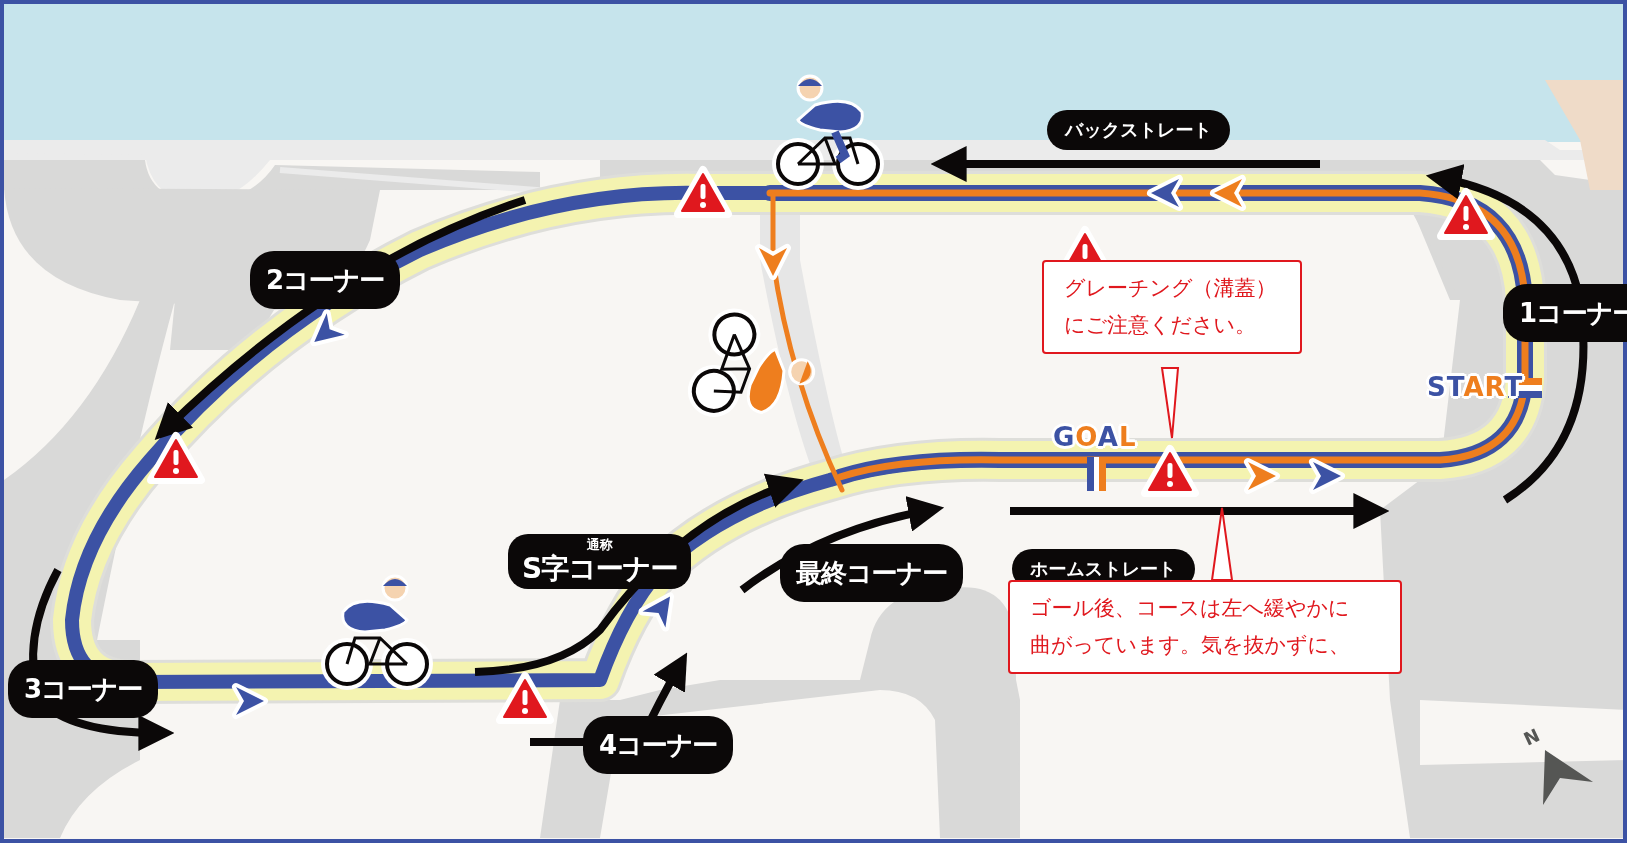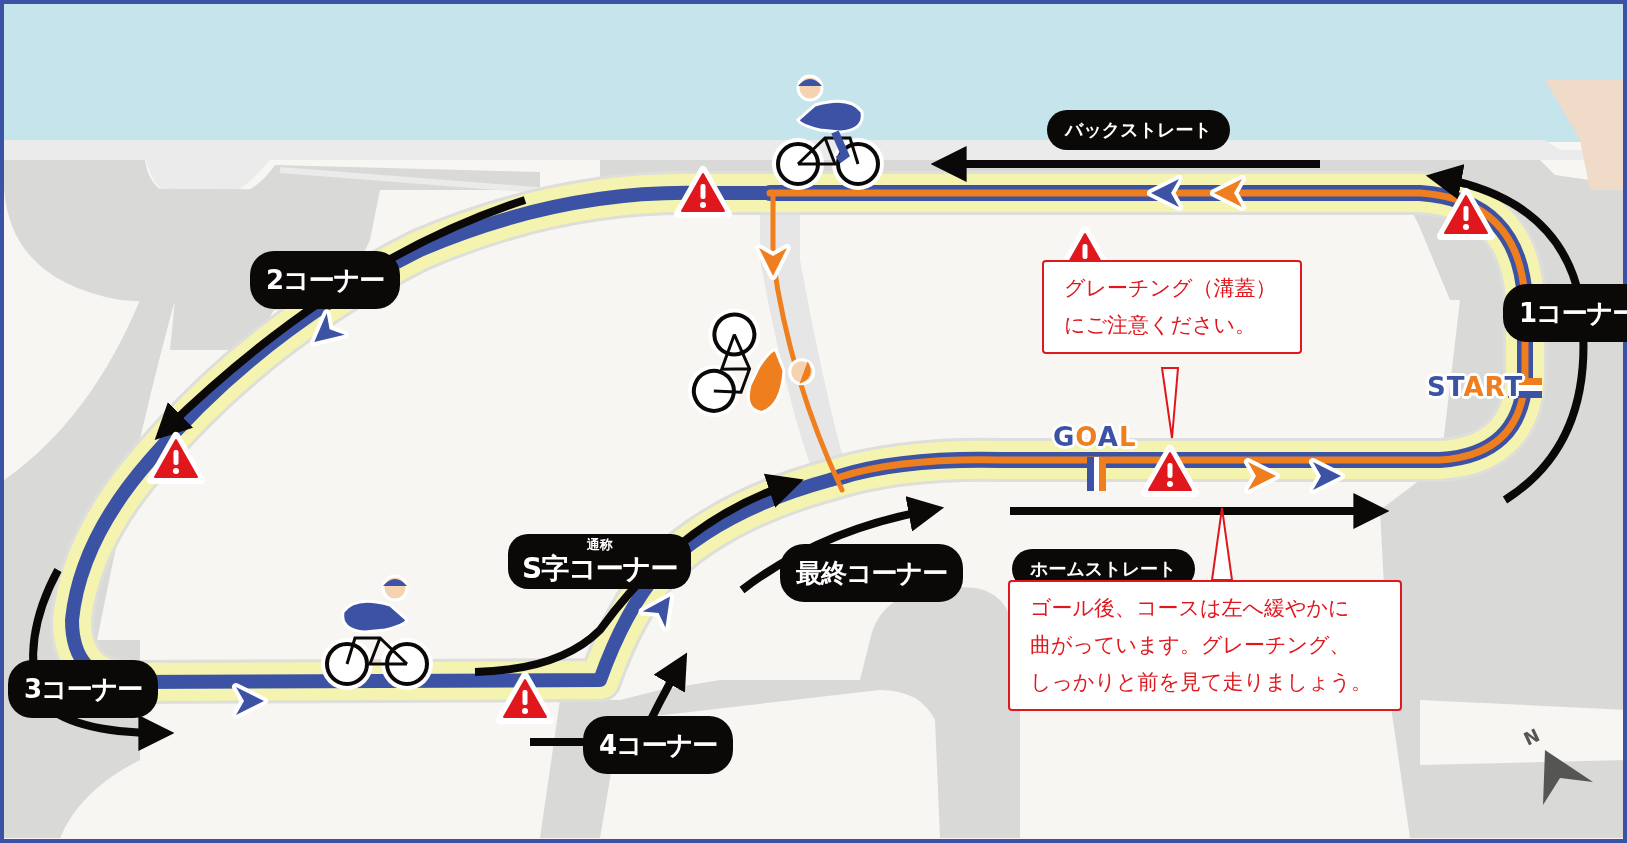--- a/index.html
+++ b/index.html
@@ -215,15 +215,14 @@
 <div class="marker-text" style="left:1053px;top:422px;">
   <span class="c-blue">G</span><span class="c-orange">O</span><span class="c-blue">A</span><span class="c-orange">L</span>
 </div>
 
 <div class="callout" style="left:1042px;top:260px;width:216px;">
   <div>グレーチング（溝蓋）</div>
   <div>にご注意ください。</div>
 </div>
 <div class="callout" style="left:1008px;top:580px;width:350px;">
   <div>ゴール後、コースは左へ緩やかに</div>
-  <div>曲がっています。グレーチング、</div>
-  <div>しっかりと前を見て走りましょう。</div>
+  <div>曲がっています。気を抜かずに、</div>
 </div>
 
 </body></html>

